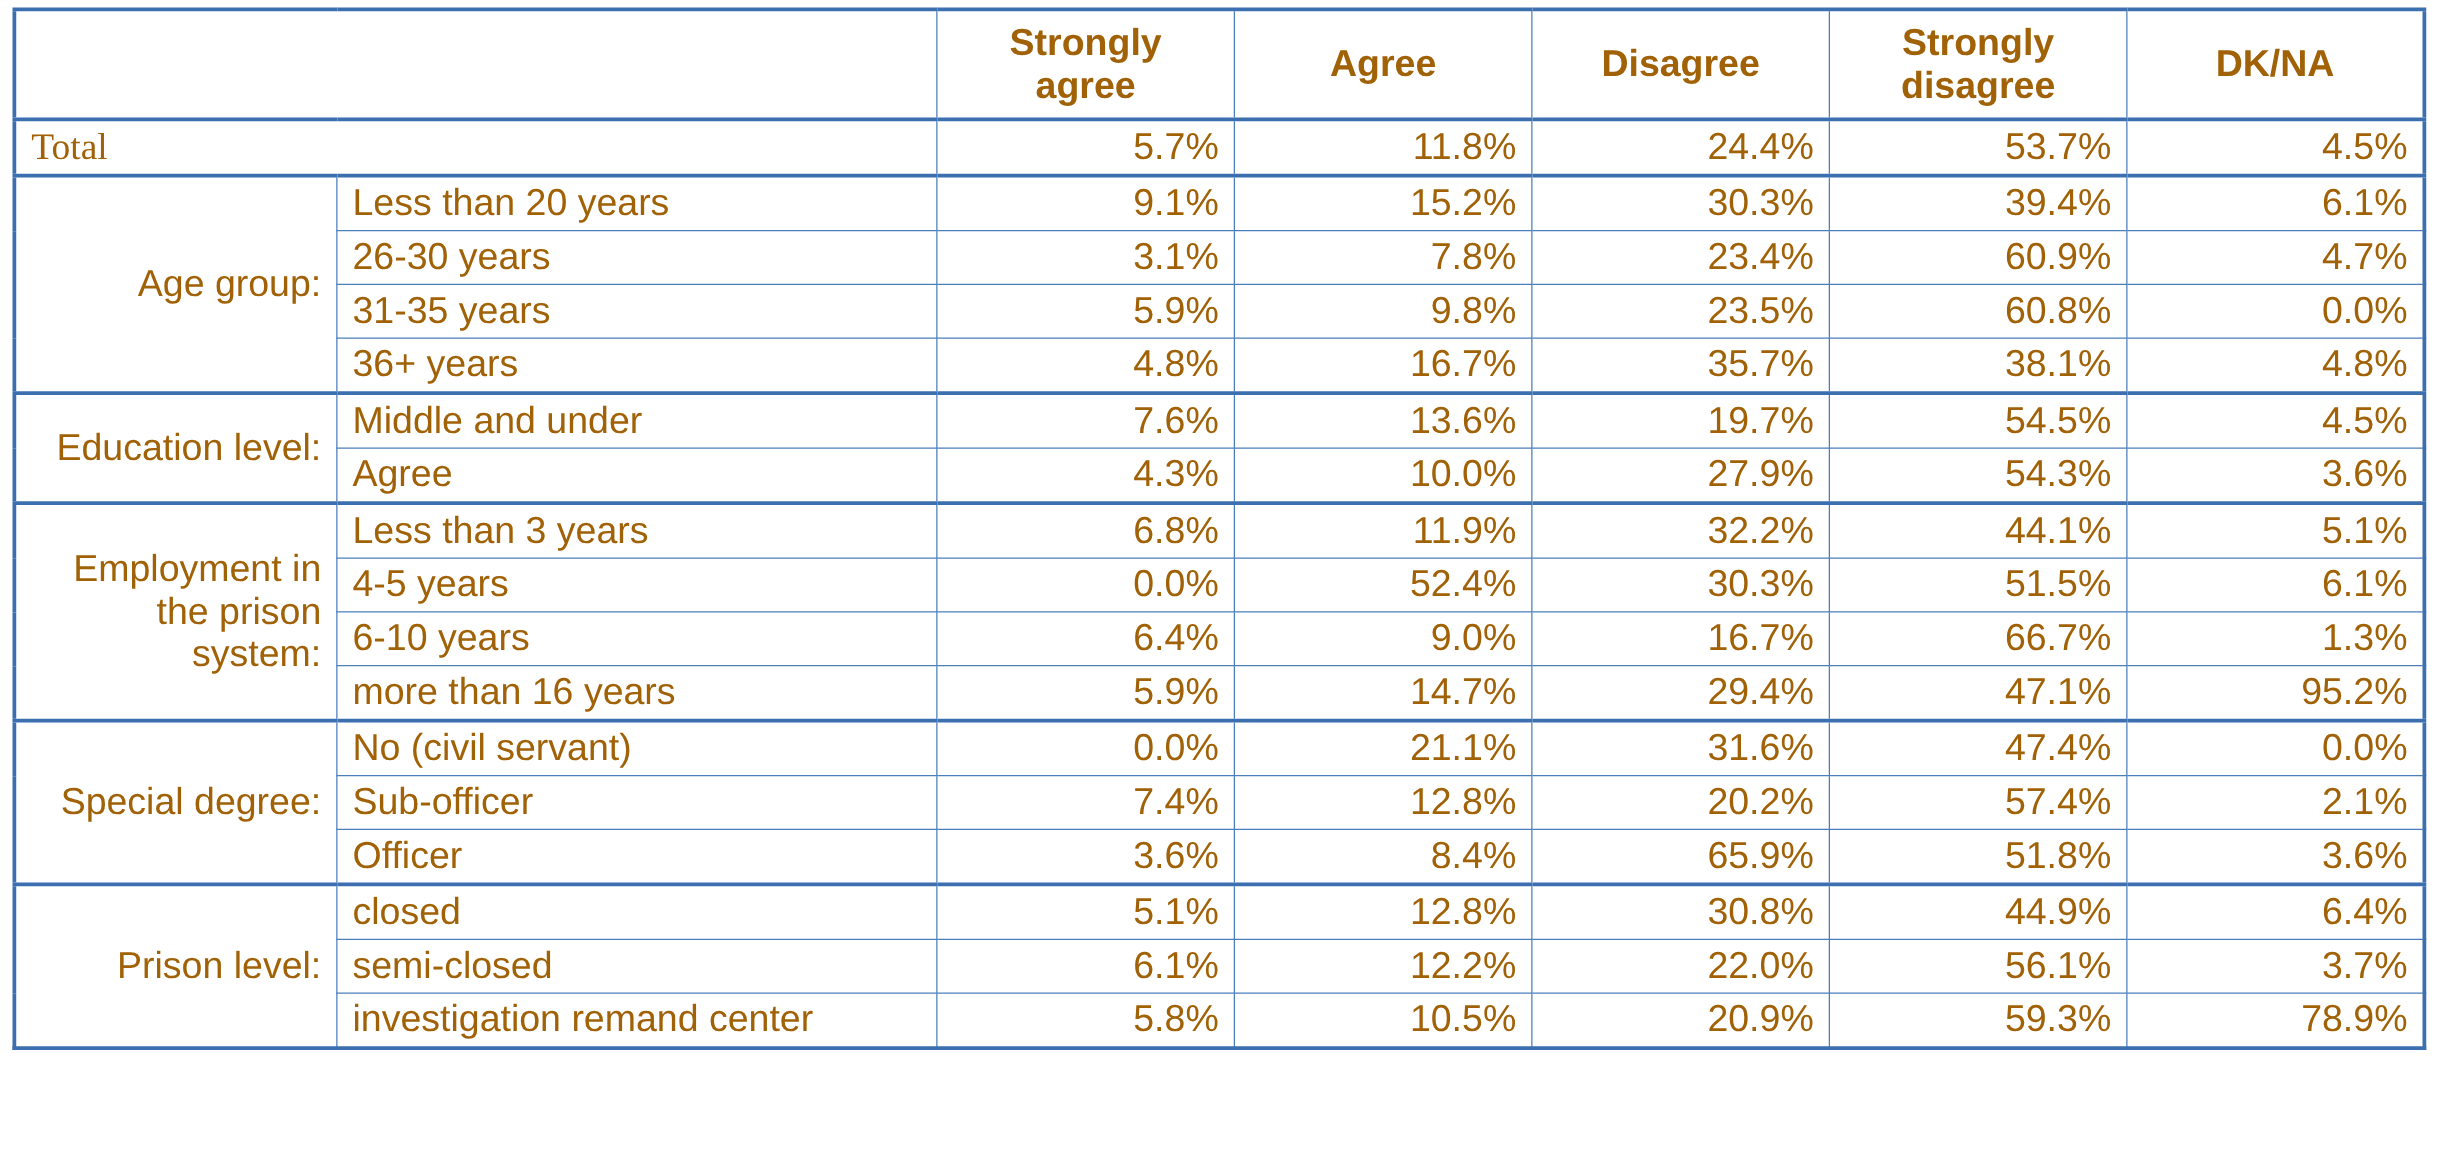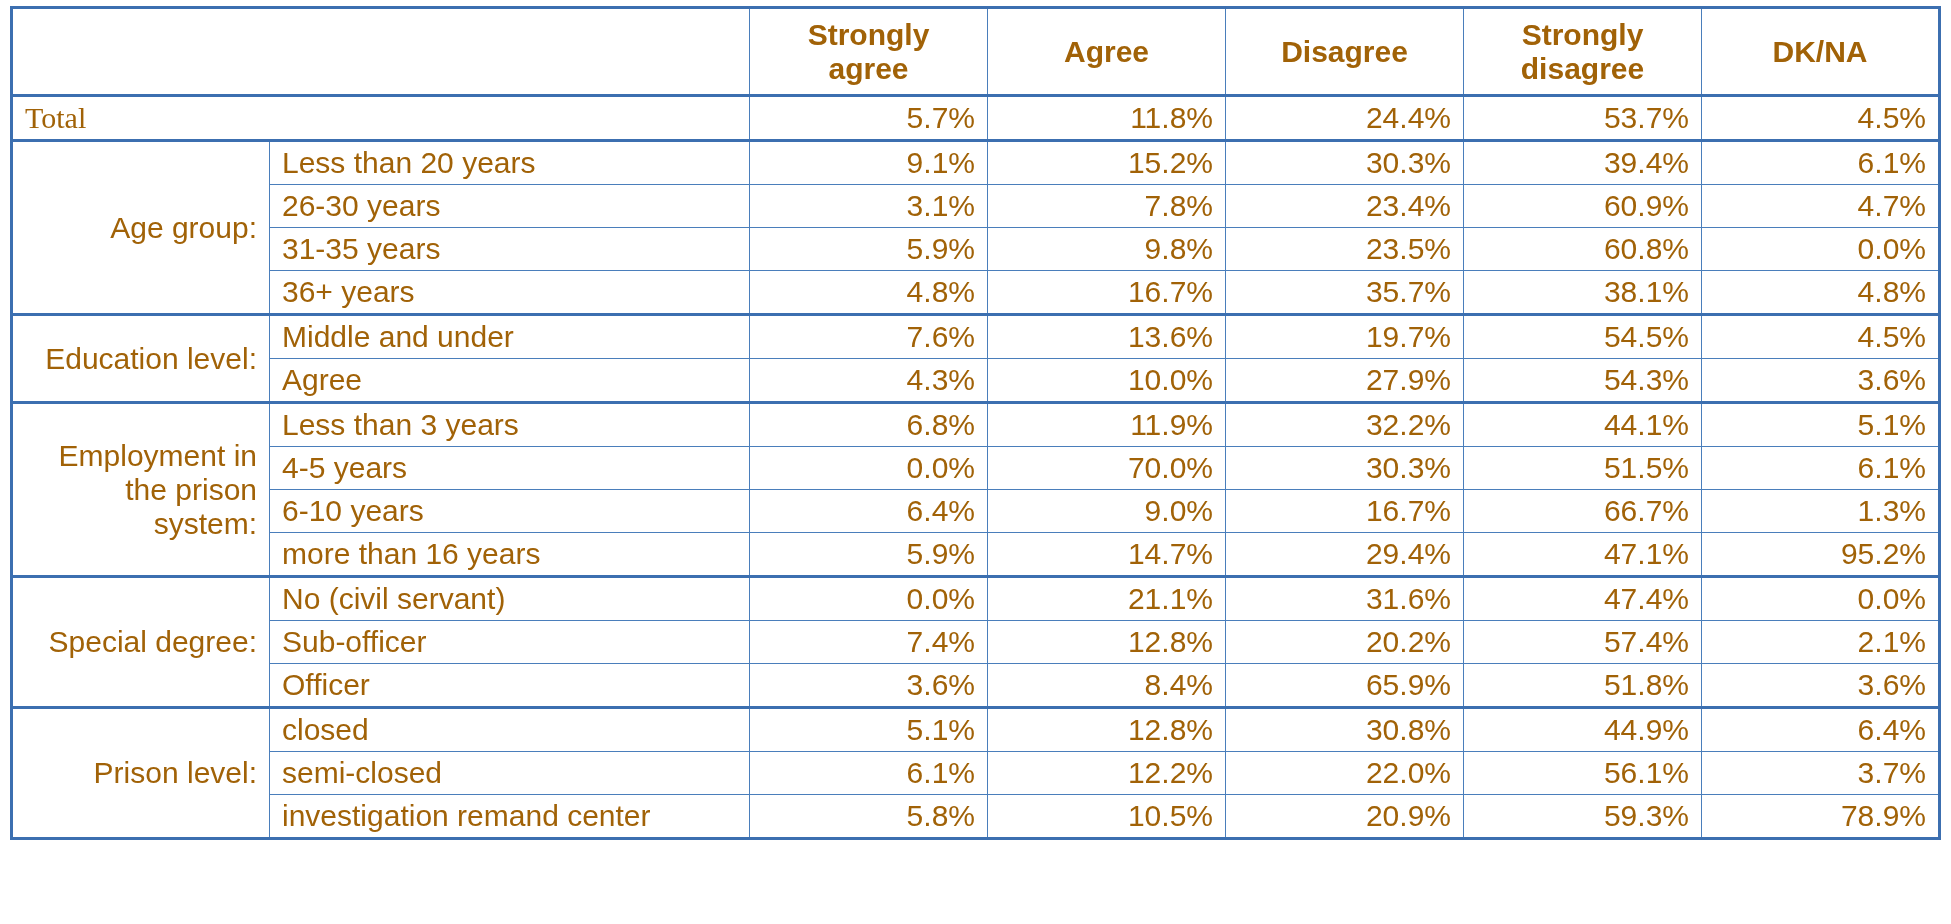--- a/index.html
+++ b/index.html
@@ -172,21 +172,21 @@
           <td class="rowlabel">Less than 3 years</td>
           <td class="num">6.8%</td>
           <td class="num">11.9%</td>
           <td class="num">32.2%</td>
           <td class="num">44.1%</td>
           <td class="num last-col">5.1%</td>
         </tr>
         <tr>
           <td class="rowlabel">4-5 years</td>
           <td class="num">0.0%</td>
-          <td class="num">70.0%</td>
+          <td class="num">52.4%</td>
           <td class="num">30.3%</td>
           <td class="num">51.5%</td>
           <td class="num last-col">6.1%</td>
         </tr>
         <tr>
           <td class="rowlabel">6-10 years</td>
           <td class="num">6.4%</td>
           <td class="num">9.0%</td>
           <td class="num">16.7%</td>
           <td class="num">66.7%</td>

